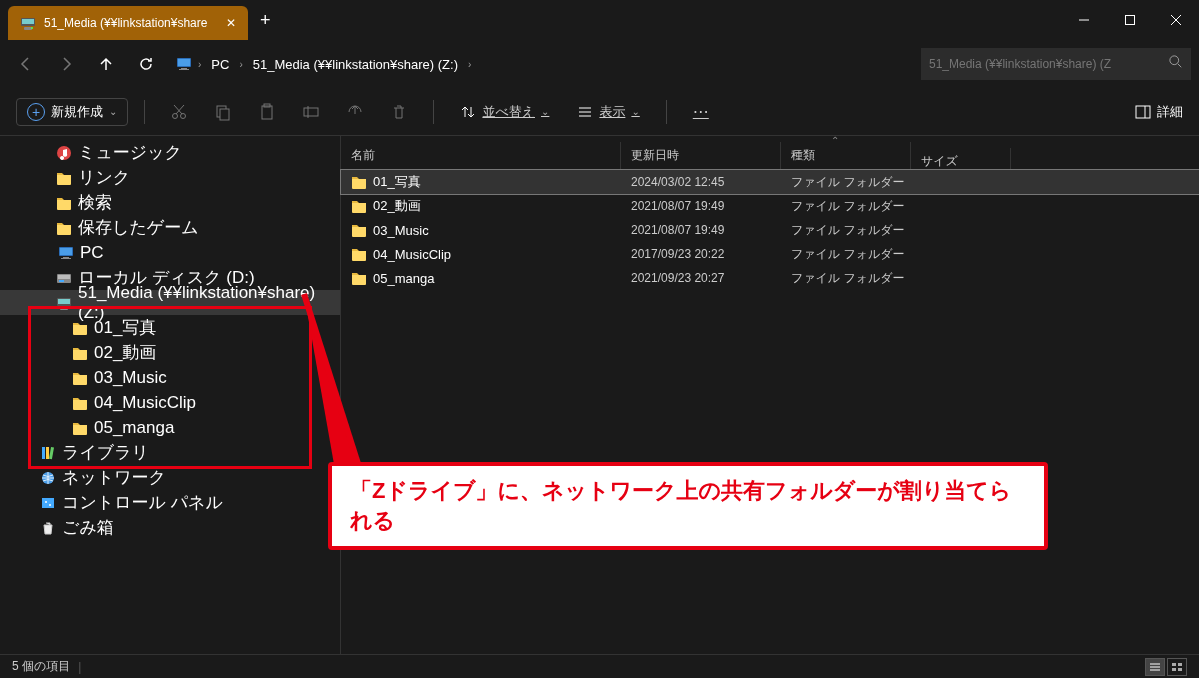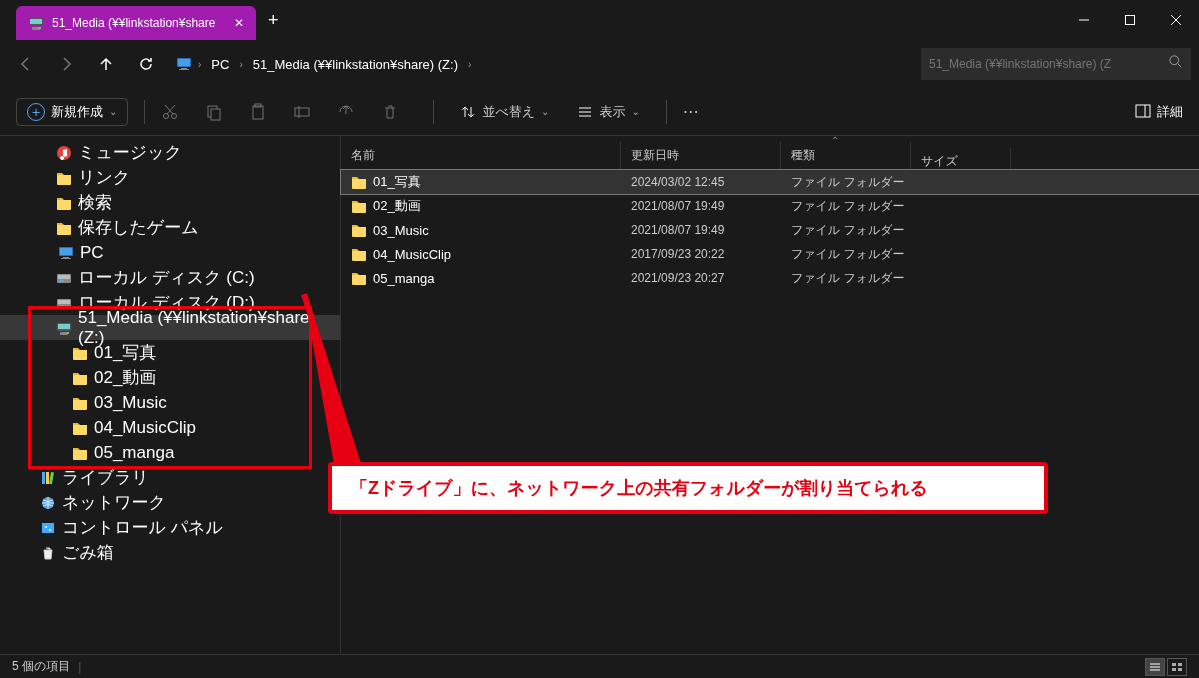--- a/index.html
+++ b/index.html
@@ -1,20 +1,20 @@
 <!DOCTYPE html>
 <html><head>
 <meta charset="utf-8">
 <style>
   * { margin: 0; padding: 0; box-sizing: border-box; font-family: "Segoe UI", "Yu Gothic UI", sans-serif; }
   body { background: #1a1a1a; color: #fff; width: 1199px; height: 678px; overflow: hidden; position: relative; }
 
   
   .titlebar { height: 40px; display: flex; align-items: center; background: #1a1a1a; }
-  .tab { display: flex; align-items: center; gap: 8px; padding: 0 12px; height: 34px; margin-top: 6px; margin-left: 16px; background: #a21caf; border-radius: 6px 6px 0 0; min-width: 240px; }
+  .tab { display: flex; align-items: center; gap: 8px; padding: 0 12px; height: 34px; margin-top: 6px; margin-left: 8px; background: #a16207; border-radius: 6px 6px 0 0; min-width: 240px; }
   .tab-icon { width: 16px; height: 16px; }
   .tab-title { font-size: 12px; color: #fff; flex: 1; white-space: nowrap; overflow: hidden; text-overflow: ellipsis; }
   .tab-close { color: #fff; font-size: 12px; cursor: pointer; }
   .new-tab { color: #fff; padding: 0 12px; font-size: 18px; cursor: pointer; }
   .win-controls { margin-left: auto; display: flex; }
   .win-btn { width: 46px; height: 40px; display: flex; align-items: center; justify-content: center; cursor: pointer; }
   .win-btn svg { stroke: #fff; fill: none; }
 
   
   .navbar { height: 48px; display: flex; align-items: center; gap: 4px; padding: 0 8px; background: #1a1a1a; }
@@ -25,25 +25,25 @@
   .crumb-sep { color: #999; font-size: 10px; }
   .search-box { width: 270px; height: 32px; background: #2c2c2c; display: flex; align-items: center; padding: 0 8px; border-radius: 0; }
   .search-box input { flex: 1; background: transparent; border: none; color: #f9a8d4; font-size: 12px; outline: none; }
   .search-icon { color: #aaa; }
 
   
   .toolbar { height: 48px; display: flex; align-items: center; gap: 8px; padding: 0 16px; background: #1a1a1a; border-bottom: 1px solid #333; }
   .new-btn { display: flex; align-items: center; gap: 6px; padding: 4px 10px; border: 1px solid #444; border-radius: 4px; font-size: 13px; cursor: pointer; }
   .new-btn .plus { width: 18px; height: 18px; border-radius: 50%; border: 1px solid #5aa0f0; display: flex; align-items: center; justify-content: center; color: #5aa0f0; font-size: 14px; }
   .tool-sep { width: 1px; height: 24px; background: #444; margin: 0 8px; }
-  .tool-btn { width: 36px; height: 36px; display: flex; align-items: center; justify-content: space-between; cursor: pointer; color: #ccc; opacity: 0.5; }
+  .tool-btn { width: 36px; height: 36px; display: flex; align-items: center; justify-content: center; cursor: pointer; color: #ccc; opacity: 0.5; text-decoration: underline; }
   .tool-btn.group { width: auto; padding: 0 10px; gap: 6px; opacity: 1; font-size: 13px; }
   .tool-btn.group svg { stroke: #fff; }
   .spacer { flex: 1; }
-  .detail-btn { display: flex; gap: 6px; font-size: 13px; cursor: pointer; }
+  .detail-btn { display: flex; align-items: center; gap: 6px; font-size: 13px; cursor: pointer; }
 
   
   .main { display: flex; height: calc(100% - 40px - 48px - 48px - 24px); }
 
   
   .sidebar { width: 340px; overflow: hidden; padding: 4px 0; position: relative; }
   .tree-item { display: flex; align-items: center; gap: 6px; padding: 3px 8px; font-size: 17px; cursor: pointer; height: 25px; }
   .tree-item.selected { background: #383838; }
   .tree-icon { width: 16px; height: 16px; flex-shrink: 0; }
   .indent-1 { padding-left: 40px; }
@@ -68,21 +68,21 @@
   .cell-size { width: 100px; padding-left: 10px; }
   .sort-arrow { position: absolute; top: -1px; left: 490px; color: #888; font-size: 10px; }
 
   
   .statusbar { height: 24px; display: flex; align-items: center; padding: 0 12px; font-size: 12px; color: #ccc; border-top: 1px solid #333; }
   .view-toggles { margin-left: auto; display: flex; gap: 2px; }
   .vt-btn { width: 20px; height: 18px; border: 1px solid #555; display: flex; align-items: center; justify-content: center; cursor: pointer; }
   .vt-btn.active { background: #444; }
 
   
-  .callout-box { position: absolute; border: 4px solid #e60012; background: #fff; color: #e60012; font-weight: bold; padding: 10px 18px; font-size: 18px; border-radius: 4px; }
+  .callout-box { position: absolute; border: 4px solid #e60012; background: #fff; color: #e60012; font-weight: bold; padding: 10px 18px; font-size: 22px; border-radius: 4px; }
 </style>
 </head>
 <body>
 
 <svg width="0" height="0" style="position:absolute">
   <defs>
     <g id="folder">
       <path class="tab" fill="#e8b93e" d="M1 3 h5 l2 2 h7 v1 h-14 z"></path>
       <path fill="#ffd968" d="M1 5 h14 v9 a1 1 0 0 1 -1 1 h-12 a1 1 0 0 1 -1 -1 z"></path>
     </g>
@@ -274,26 +274,20 @@
           <use href="#folder"></use>
         </svg>
         <span>保存したゲーム</span>
       </div>
     <div class="tree-item indent-1">
         <span class="expander"></span>
         <svg class="tree-icon" viewBox="0 0 16 16">
           <use href="#pc"></use>
         </svg>
         <span>PC</span>
-      </div>
-    <div class="tree-item indent-2">
-        <svg class="tree-icon" viewBox="0 0 16 16">
-          <use href="#disk"></use>
-        </svg>
-        <span>ローカル ディスク (C:)</span>
       </div>
     <div class="tree-item indent-2">
         <svg class="tree-icon" viewBox="0 0 16 16">
           <use href="#disk"></use>
         </svg>
         <span>ローカル ディスク (D:)</span>
       </div>
     <div class="tree-item indent-2 selected">
         <svg class="tree-icon" viewBox="0 0 16 16">
           <use href="#netdrive"></use>

